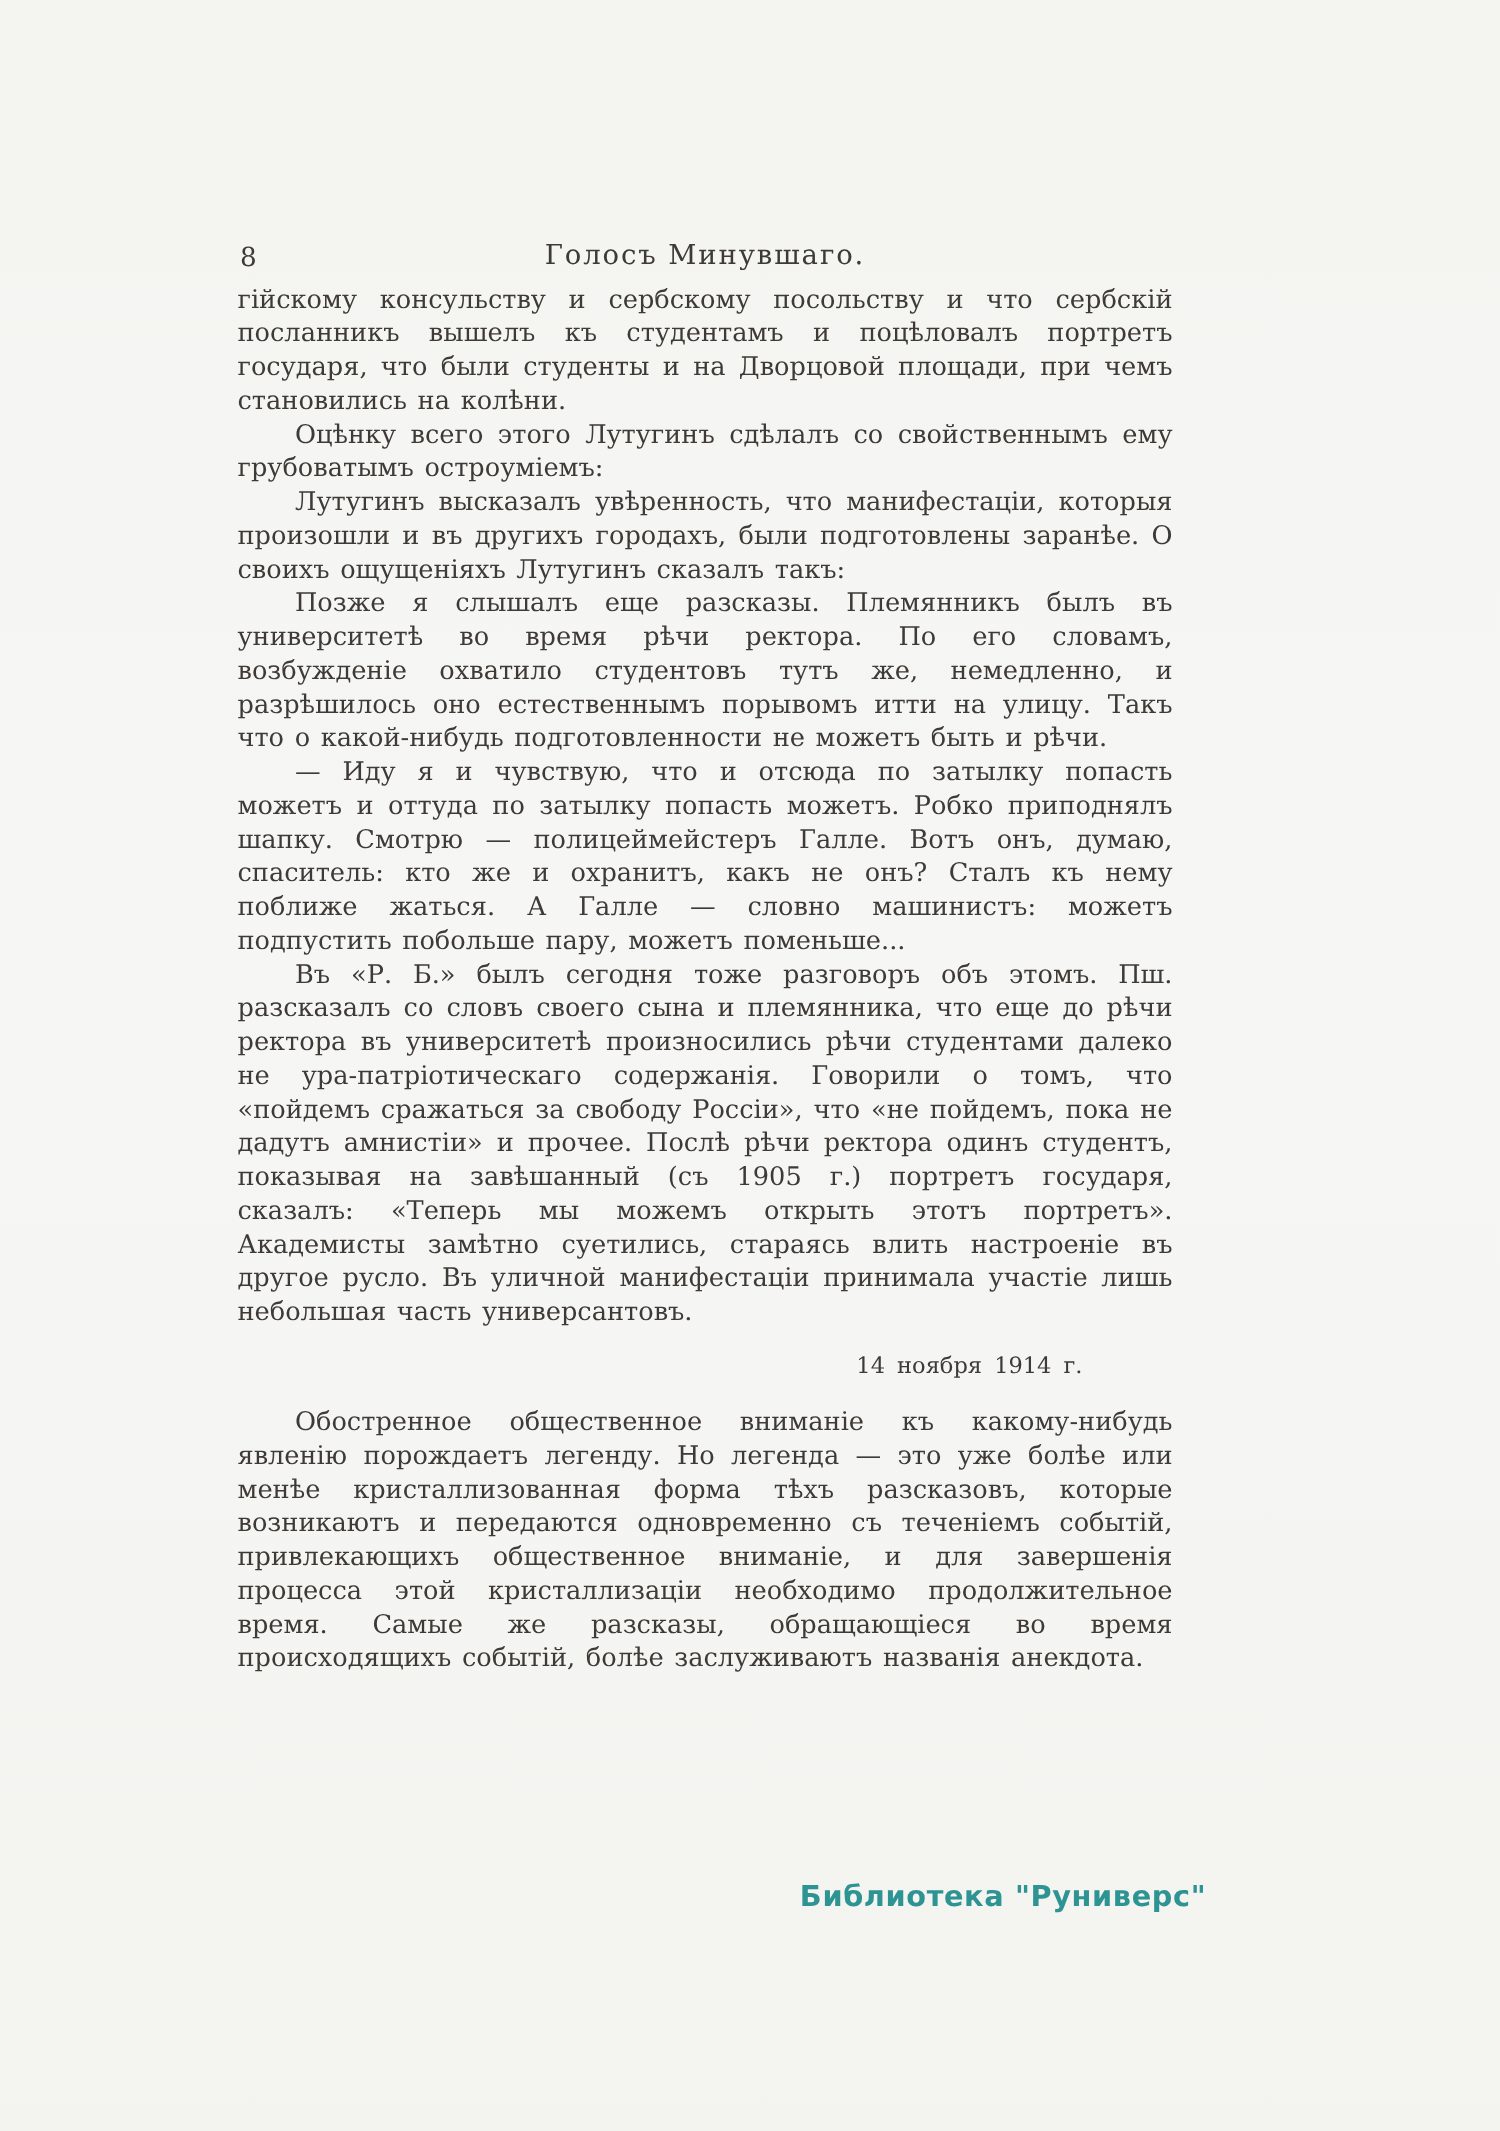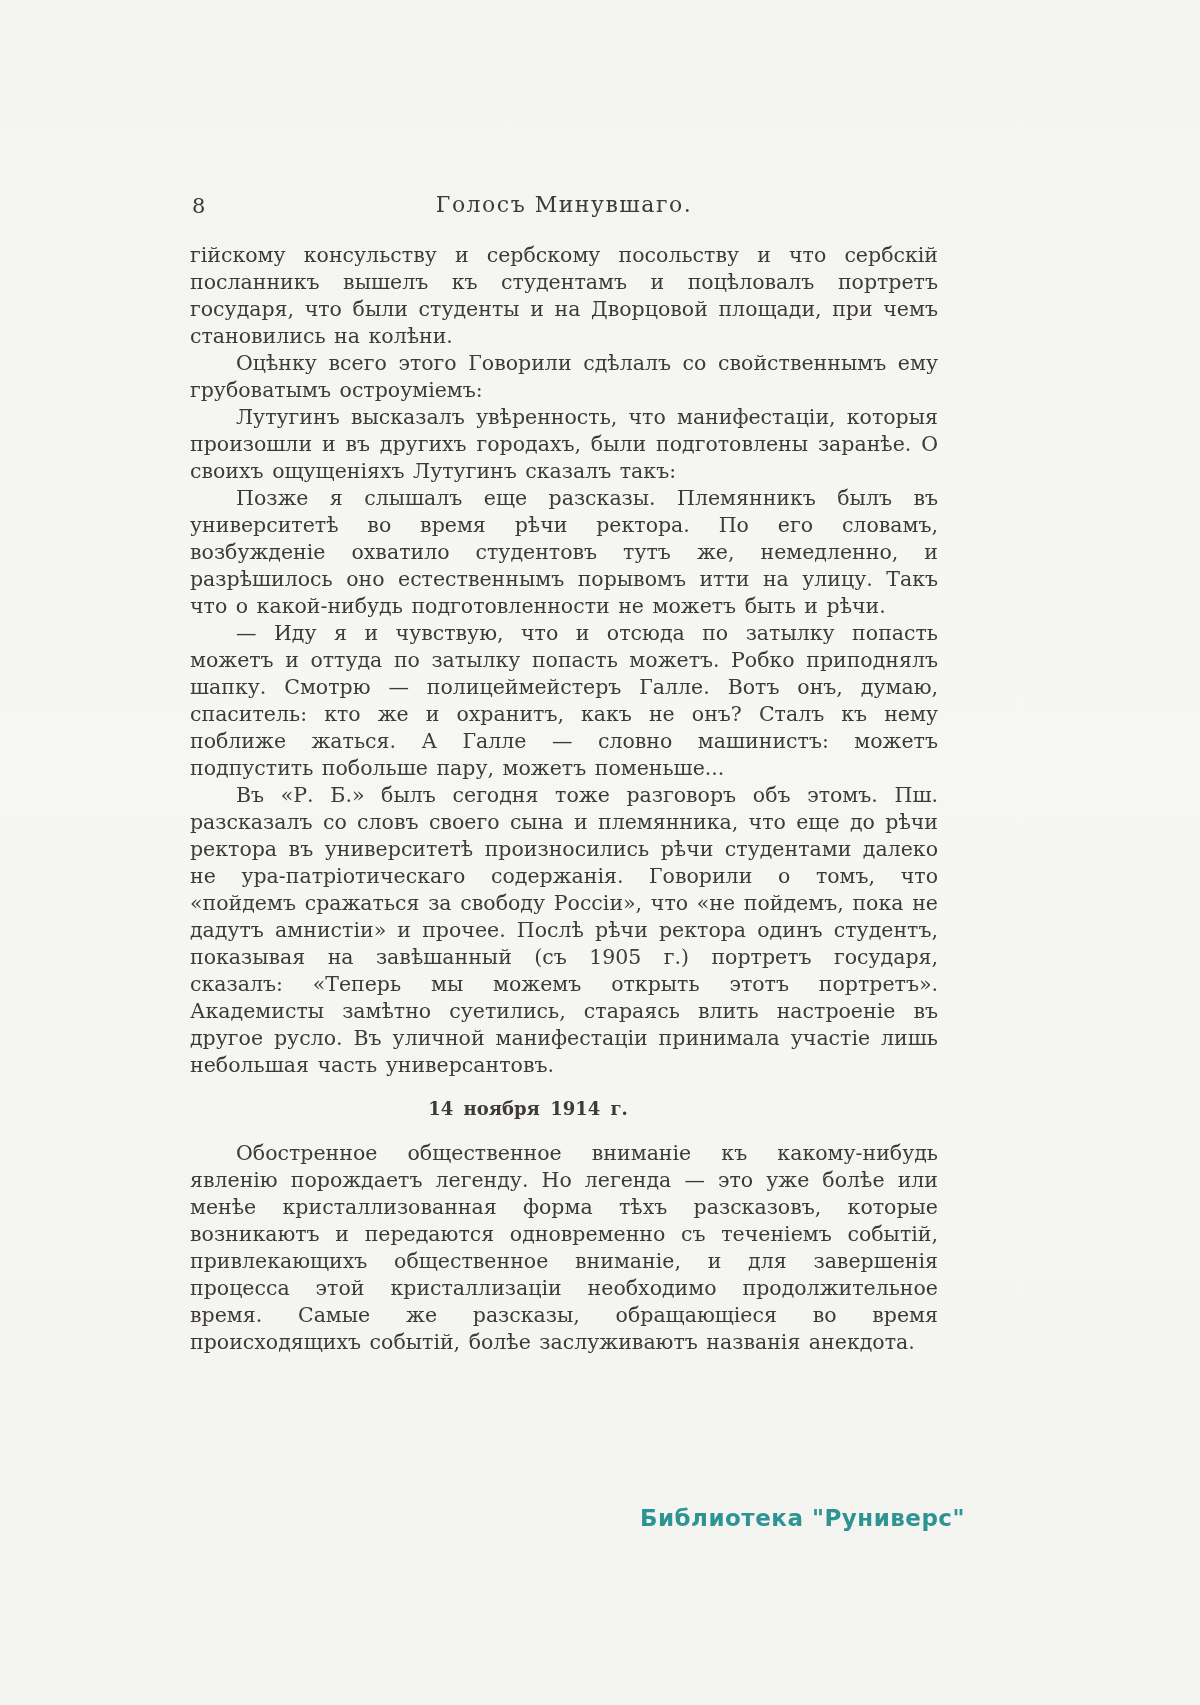--- a/index.html
+++ b/index.html
@@ -33,41 +33,39 @@
     font-size: 21px;
     letter-spacing: 1px;
   }
   .journal-title {
     display: block;
     text-align: center;
     font-size: 22px;
     letter-spacing: 1.5px;
   }
   .body-text {
-    margin-top: 16px;
   }
   .body-text p {
     margin: 0;
     font-size: 20.5px;
     line-height: 27px;
     text-align: justify;
     text-indent: 46px;
     word-spacing: 2px;
   }
   p.continuation {
     text-indent: 0;
   }
   p.dateline {
-    text-align: center;
+    text-align: right;
     text-indent: 0;
     font-size: 18px;
     padding-right: 72px;
     margin: 16px 0 18px 0;
     word-spacing: 4px;
-    font-weight: bold;
   }
   .watermark {
     position: absolute;
     right: 235px;
     top: 1505px;
     font-family: "DejaVu Sans", "Liberation Sans", sans-serif;
     font-weight: bold;
     font-size: 23px;
     color: #2d9493;
     letter-spacing: 0.5px;
@@ -79,21 +77,21 @@
 <div class="page">
   <div class="text-column">
 
     <div class="running-header">
       <span class="page-number">8</span>
       <span class="journal-title">Голосъ Минувшаго.</span>
     </div>
 
     <div class="body-text">
       <p class="continuation">гійскому консульству и сербскому посольству и что сербскій посланникъ вышелъ къ студентамъ и поцѣловалъ портретъ государя, что были студенты и на Дворцовой площади, при чемъ становились на колѣни.</p>
-      <p>Оцѣнку всего этого Говорили сдѣлалъ со свойственнымъ ему грубоватымъ остроуміемъ:</p>
+      <p>Оцѣнку всего этого Лутугинъ сдѣлалъ со свойственнымъ ему грубоватымъ остроуміемъ:</p>
       <p>Лутугинъ высказалъ увѣренность, что манифестаціи, которыя произошли и въ другихъ городахъ, были подготовлены заранѣе. О своихъ ощущеніяхъ Лутугинъ сказалъ такъ:</p>
       <p>Позже я слышалъ еще разсказы. Племянникъ былъ въ университетѣ во время рѣчи ректора. По его словамъ, возбужденіе охватило студентовъ тутъ же, немедленно, и разрѣшилось оно естественнымъ порывомъ итти на улицу. Такъ что о какой-нибудь подготовленности не можетъ быть и рѣчи.</p>
       <p>— Иду я и чувствую, что и отсюда по затылку попасть можетъ и оттуда по затылку попасть можетъ. Робко приподнялъ шапку. Смотрю — полицеймейстеръ Галле. Вотъ онъ, думаю, спаситель: кто же и охранитъ, какъ не онъ? Сталъ къ нему поближе жаться. А Галле — словно машинистъ: можетъ подпустить побольше пару, можетъ поменьше...</p>
       <p>Въ «Р. Б.» былъ сегодня тоже разговоръ объ этомъ. Пш. разсказалъ со словъ своего сына и племянника, что еще до рѣчи ректора въ университетѣ произносились рѣчи студентами далеко не ура-патріотическаго содержанія. Говорили о томъ, что «пойдемъ сражаться за свободу Россіи», что «не пойдемъ, пока не дадутъ амнистіи» и прочее. Послѣ рѣчи ректора одинъ студентъ, показывая на завѣшанный (съ 1905 г.) портретъ государя, сказалъ: «Теперь мы можемъ открыть этотъ портретъ». Академисты замѣтно суетились, стараясь влить настроеніе въ другое русло. Въ уличной манифестаціи принимала участіе лишь небольшая часть универсантовъ.</p>
       <p class="dateline">14 ноября 1914 г.</p>
       <p>Обостренное общественное вниманіе къ какому-нибудь явленію порождаетъ легенду. Но легенда — это уже болѣе или менѣе кристаллизованная форма тѣхъ разсказовъ, которые возникаютъ и передаются одновременно съ теченіемъ событій, привлекающихъ общественное вниманіе, и для завершенія процесса этой кристаллизаціи необходимо продолжительное время. Самые же разсказы, обращающіеся во время происходящихъ событій, болѣе заслуживаютъ названія анекдота.</p>
     </div>
 
   </div>
 

